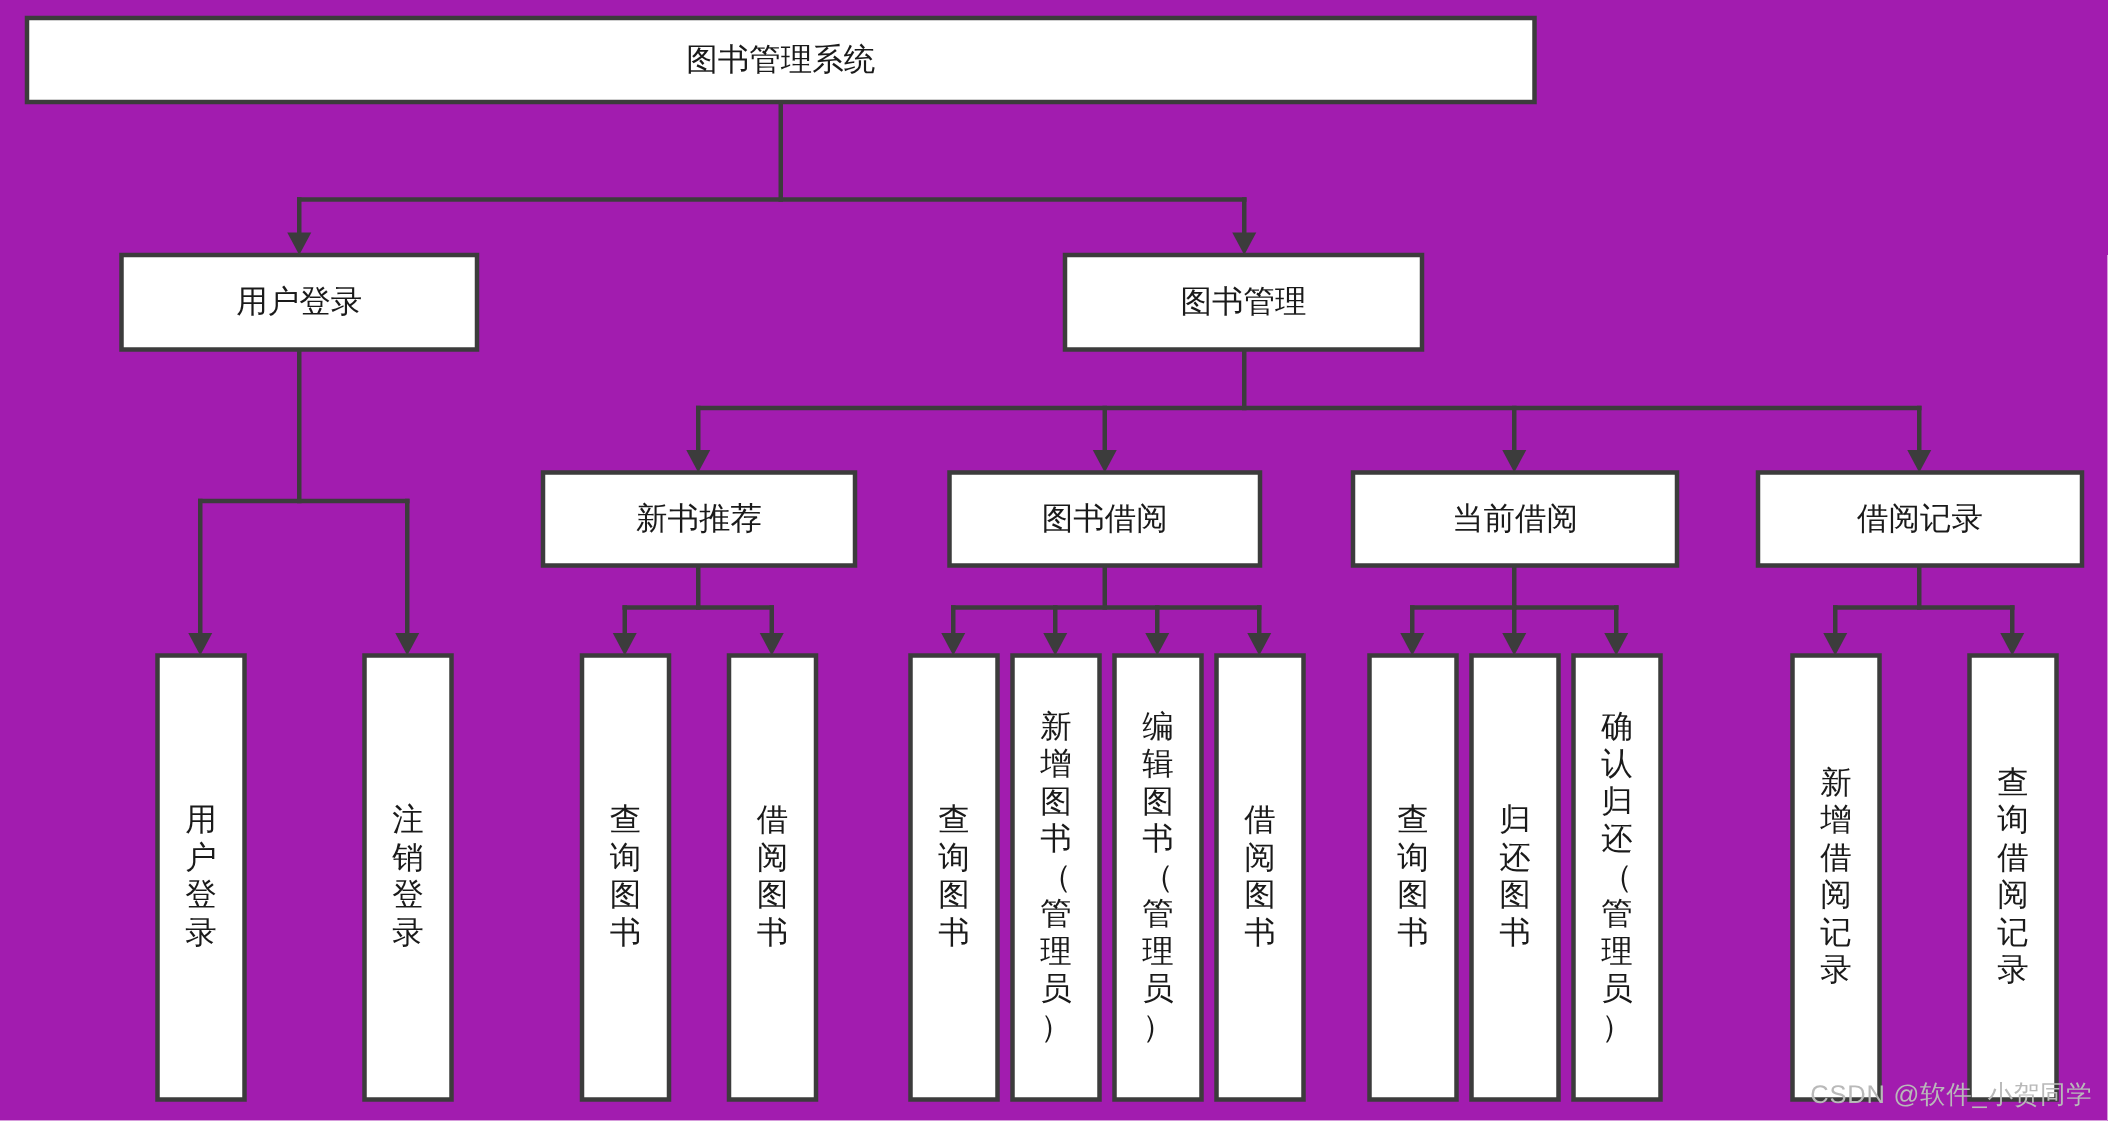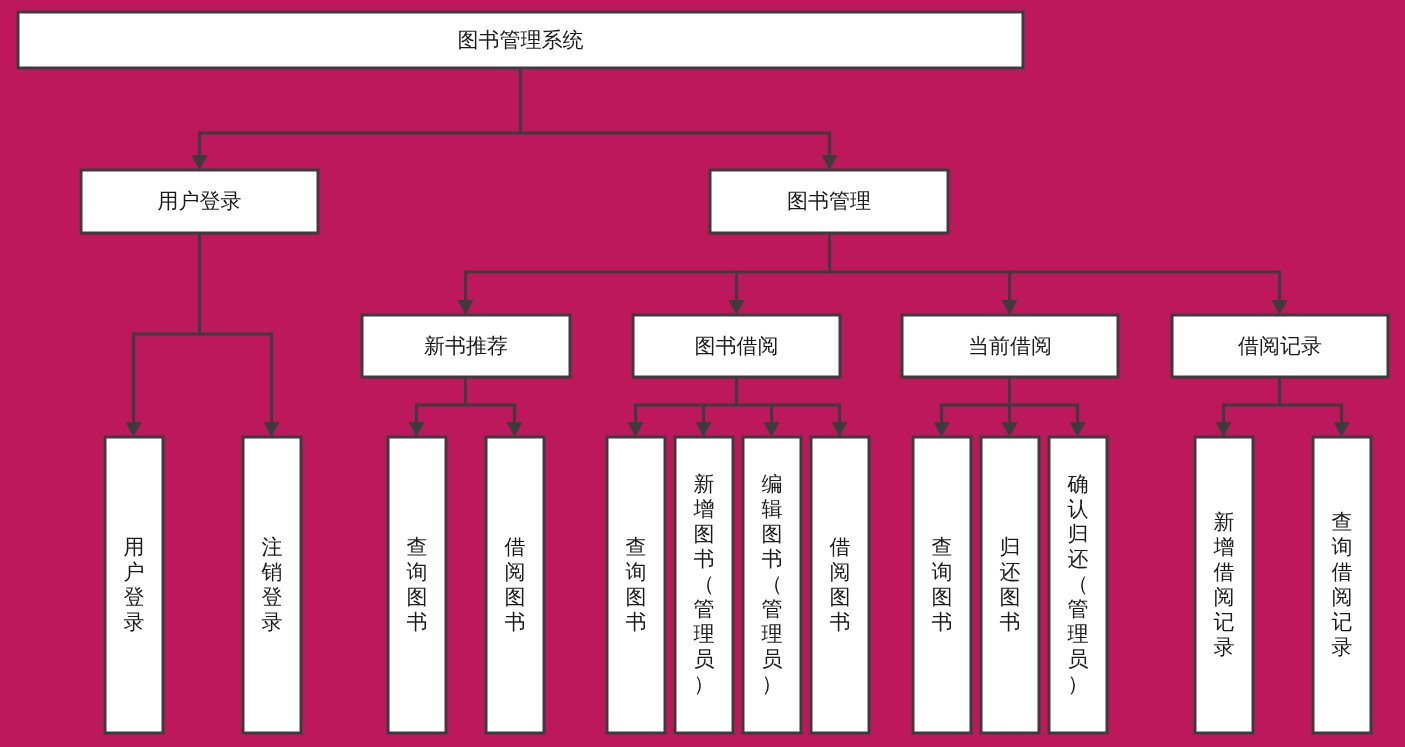--- a/index.html
+++ b/index.html
@@ -8,21 +8,21 @@
     padding: 0;
     background: #ffffff;
   }
   body {
     font-family: "Liberation Sans", "DejaVu Sans", sans-serif;
   }
   #diagram-root {
     position: relative;
     width: 1405px;
     height: 747px;
-    background: #be185d;
+    background: #a21caf;
     overflow: hidden;
   }
   svg.tree {
     position: absolute;
     top: 0;
     left: 0;
     width: 1405px;
     height: 747px;
     display: block;
   }
@@ -205,13 +205,14 @@
         <g>
           <rect x="1195" y="437" width="58" height="296" class="node-rect"></rect>
           <text x="1224" class="node-label-v"><tspan x="1224" y="522.5">新</tspan><tspan x="1224" y="547.5">增</tspan><tspan x="1224" y="572.5">借</tspan><tspan x="1224" y="597.5">阅</tspan><tspan x="1224" y="622.5">记</tspan><tspan x="1224" y="647.5">录</tspan></text>
         </g>
         <g>
           <rect x="1313" y="437" width="58" height="296" class="node-rect"></rect>
           <text x="1342" class="node-label-v"><tspan x="1342" y="522.5">查</tspan><tspan x="1342" y="547.5">询</tspan><tspan x="1342" y="572.5">借</tspan><tspan x="1342" y="597.5">阅</tspan><tspan x="1342" y="622.5">记</tspan><tspan x="1342" y="647.5">录</tspan></text>
         </g>
       </g>
   </svg>
+  <div class="watermark">CSDN @软件_小贺同学</div>
 </div>
 
 </body></html>

